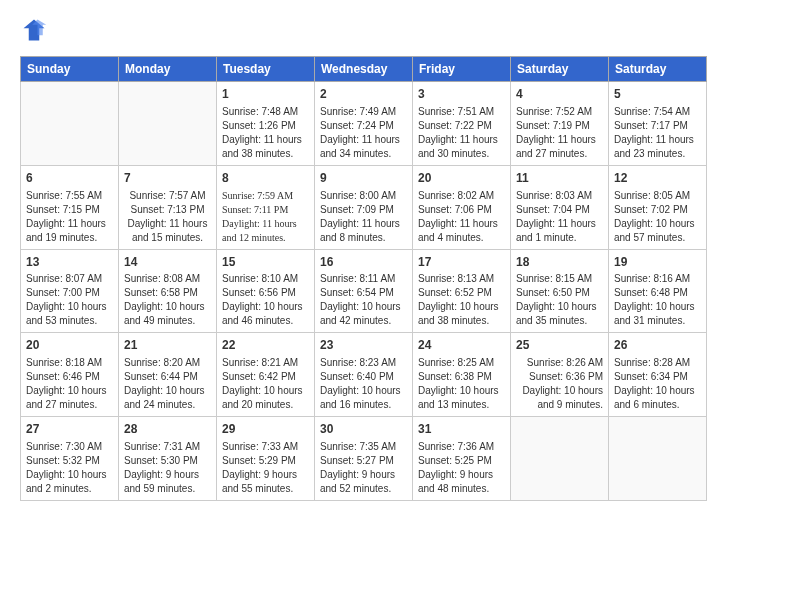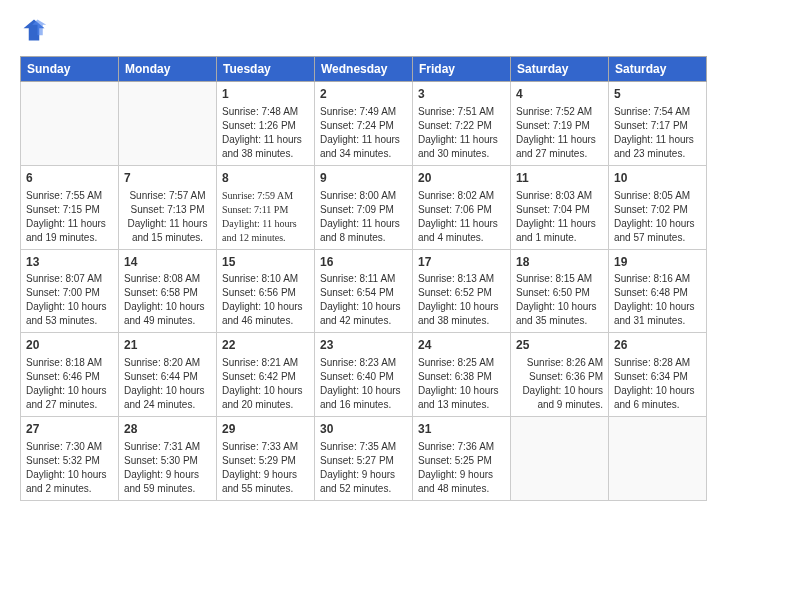--- a/index.html
+++ b/index.html
@@ -197,21 +197,21 @@
 Sunset: 7:06 PM
 Daylight: 11 hours and 4 minutes.</div>
           </td>
           <td>
             <span class="day-num">11</span>
             <div class="day-info" style="white-space: pre-line;">Sunrise: 8:03 AM
 Sunset: 7:04 PM
 Daylight: 11 hours and 1 minute.</div>
           </td>
           <td>
-            <span class="day-num">10</span>
+            <span class="day-num">12</span>
             <div class="day-info" style="white-space: pre-line;">Sunrise: 8:05 AM
 Sunset: 7:02 PM
 Daylight: 10 hours and 57 minutes.</div>
           </td>
         </tr>
         <tr>
           <td>
             <span class="day-num">13</span>
             <div class="day-info" style="white-space: pre-line;">Sunrise: 8:07 AM
 Sunset: 7:00 PM

